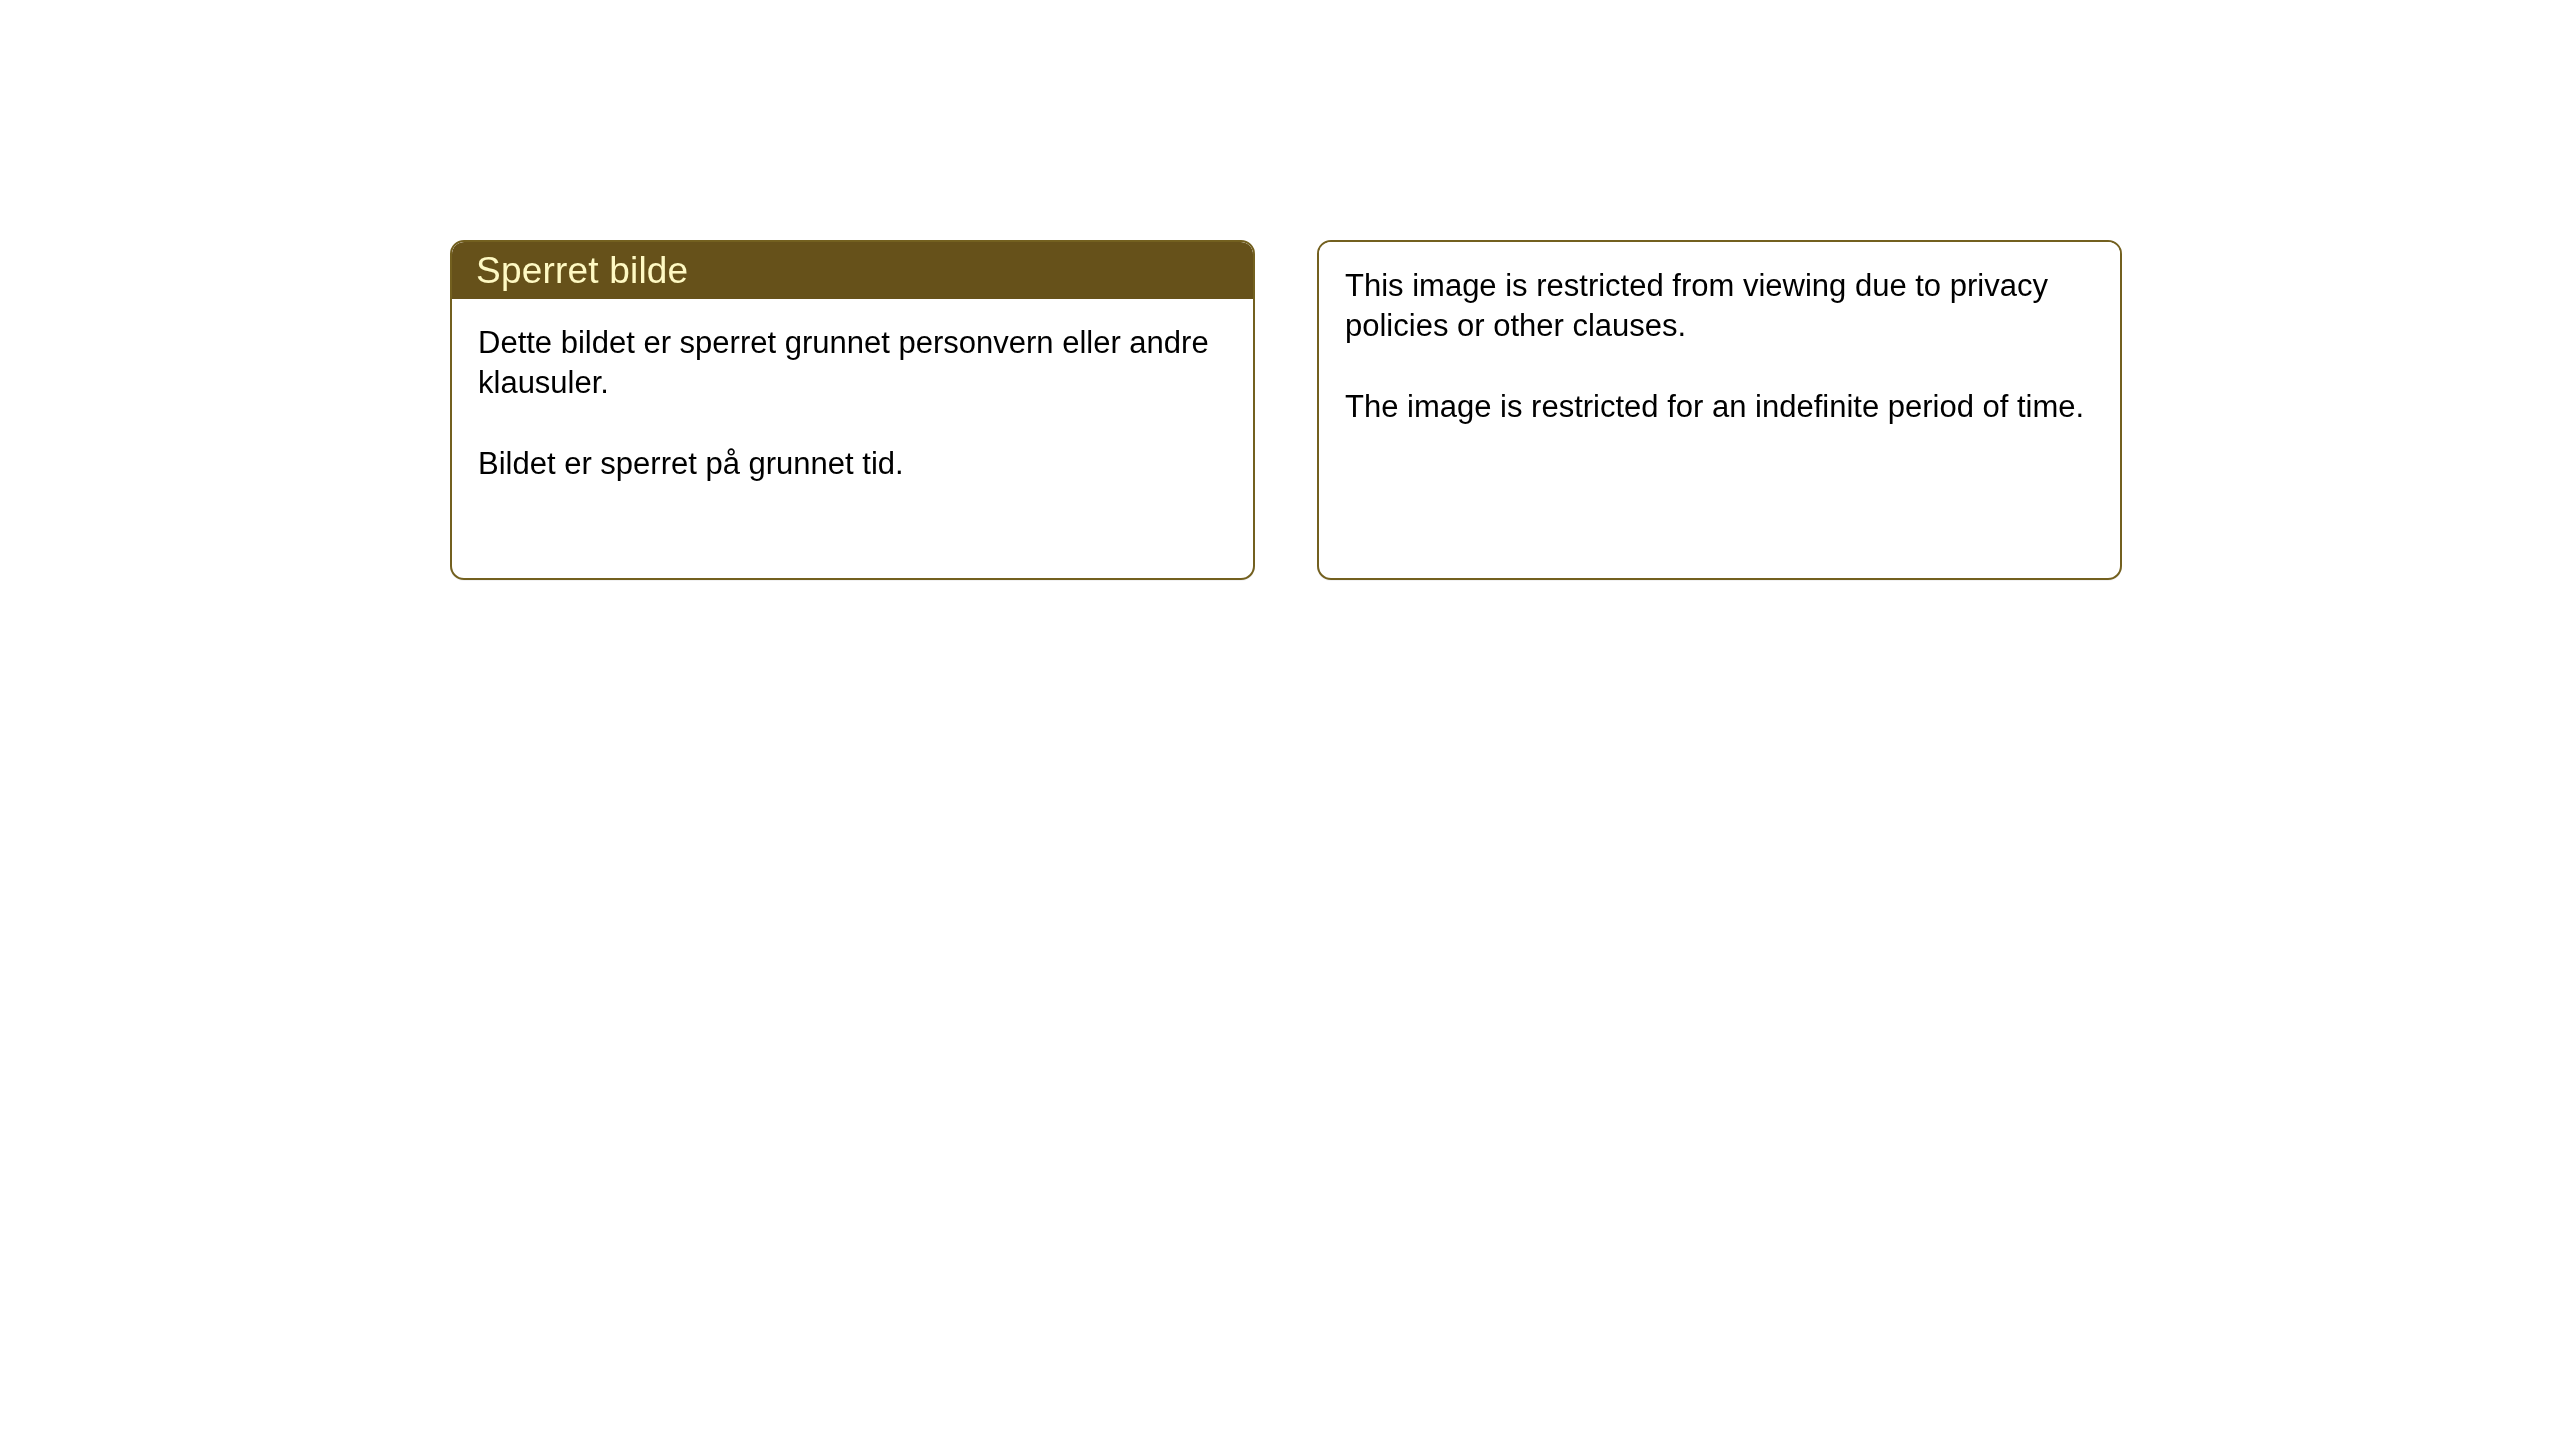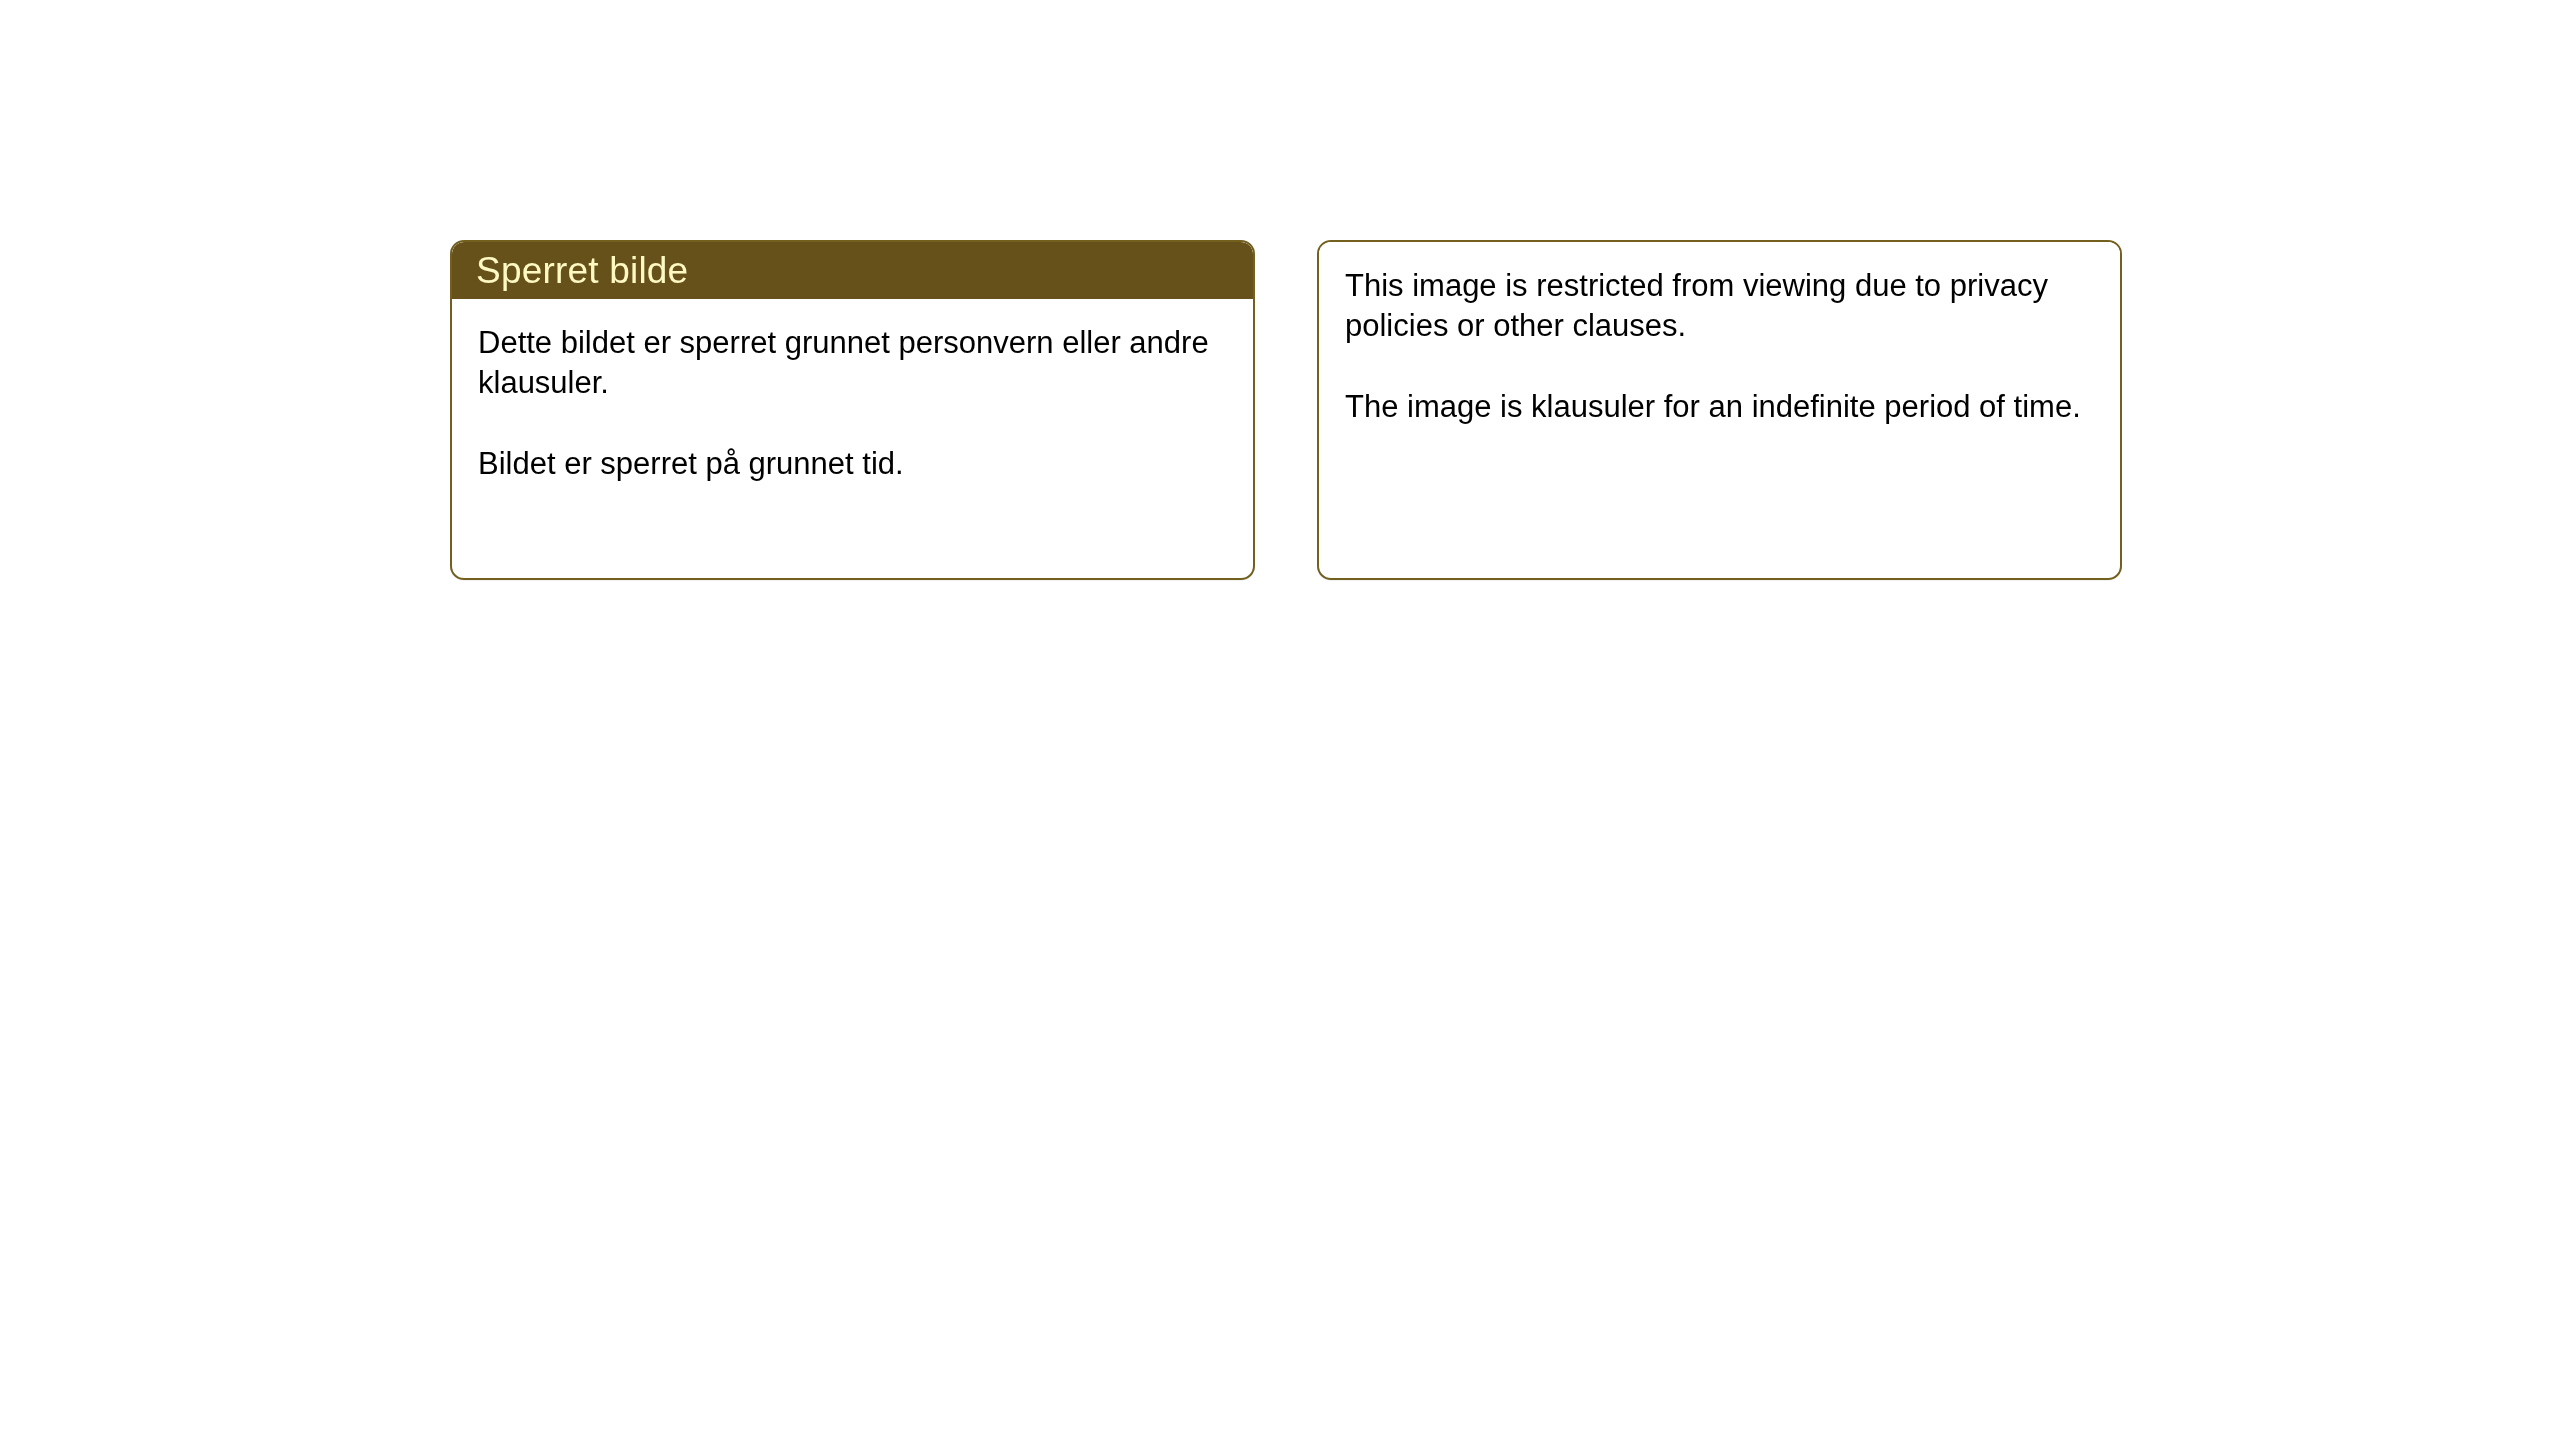--- a/index.html
+++ b/index.html
@@ -101,19 +101,19 @@
       </div>
       <div class="card-body">
         <p class="body-paragraph">Dette bildet er sperret grunnet personvern eller andre klausuler.</p>
         <p class="body-paragraph">Bildet er sperret på grunnet tid.</p>
       </div>
     </div>
 
     <div class="notice-card english">
       <div class="card-body">
         <p class="body-paragraph">This image is restricted from viewing due to privacy policies or other clauses.</p>
-        <p class="body-paragraph">The image is klausuler for an indefinite period of time.</p>
+        <p class="body-paragraph">The image is restricted for an indefinite period of time.</p>
       </div>
     </div>
 
   </div>
 
 </div>
 
 </body></html>

